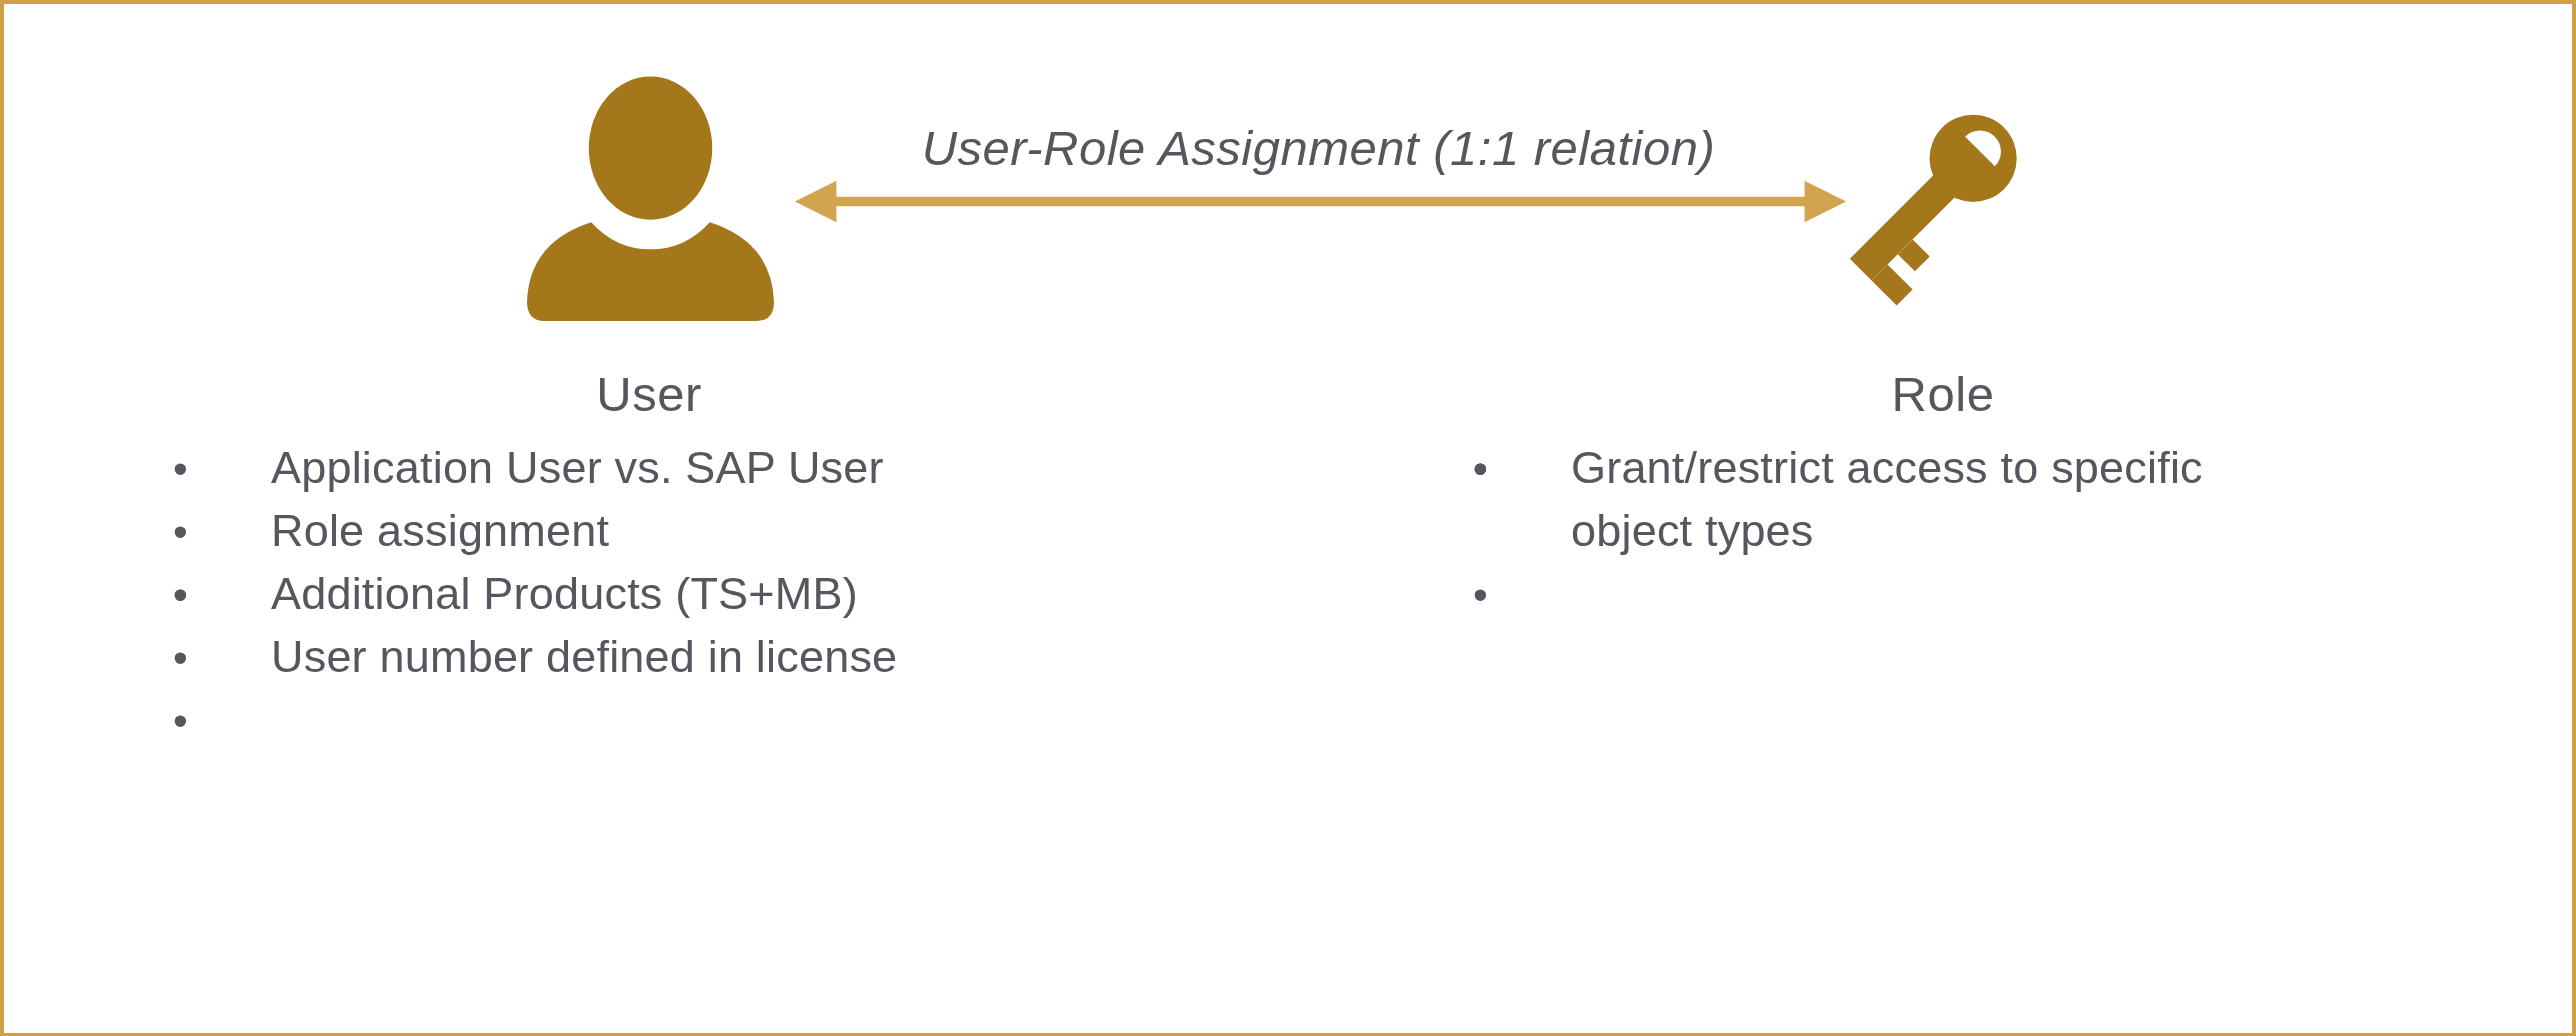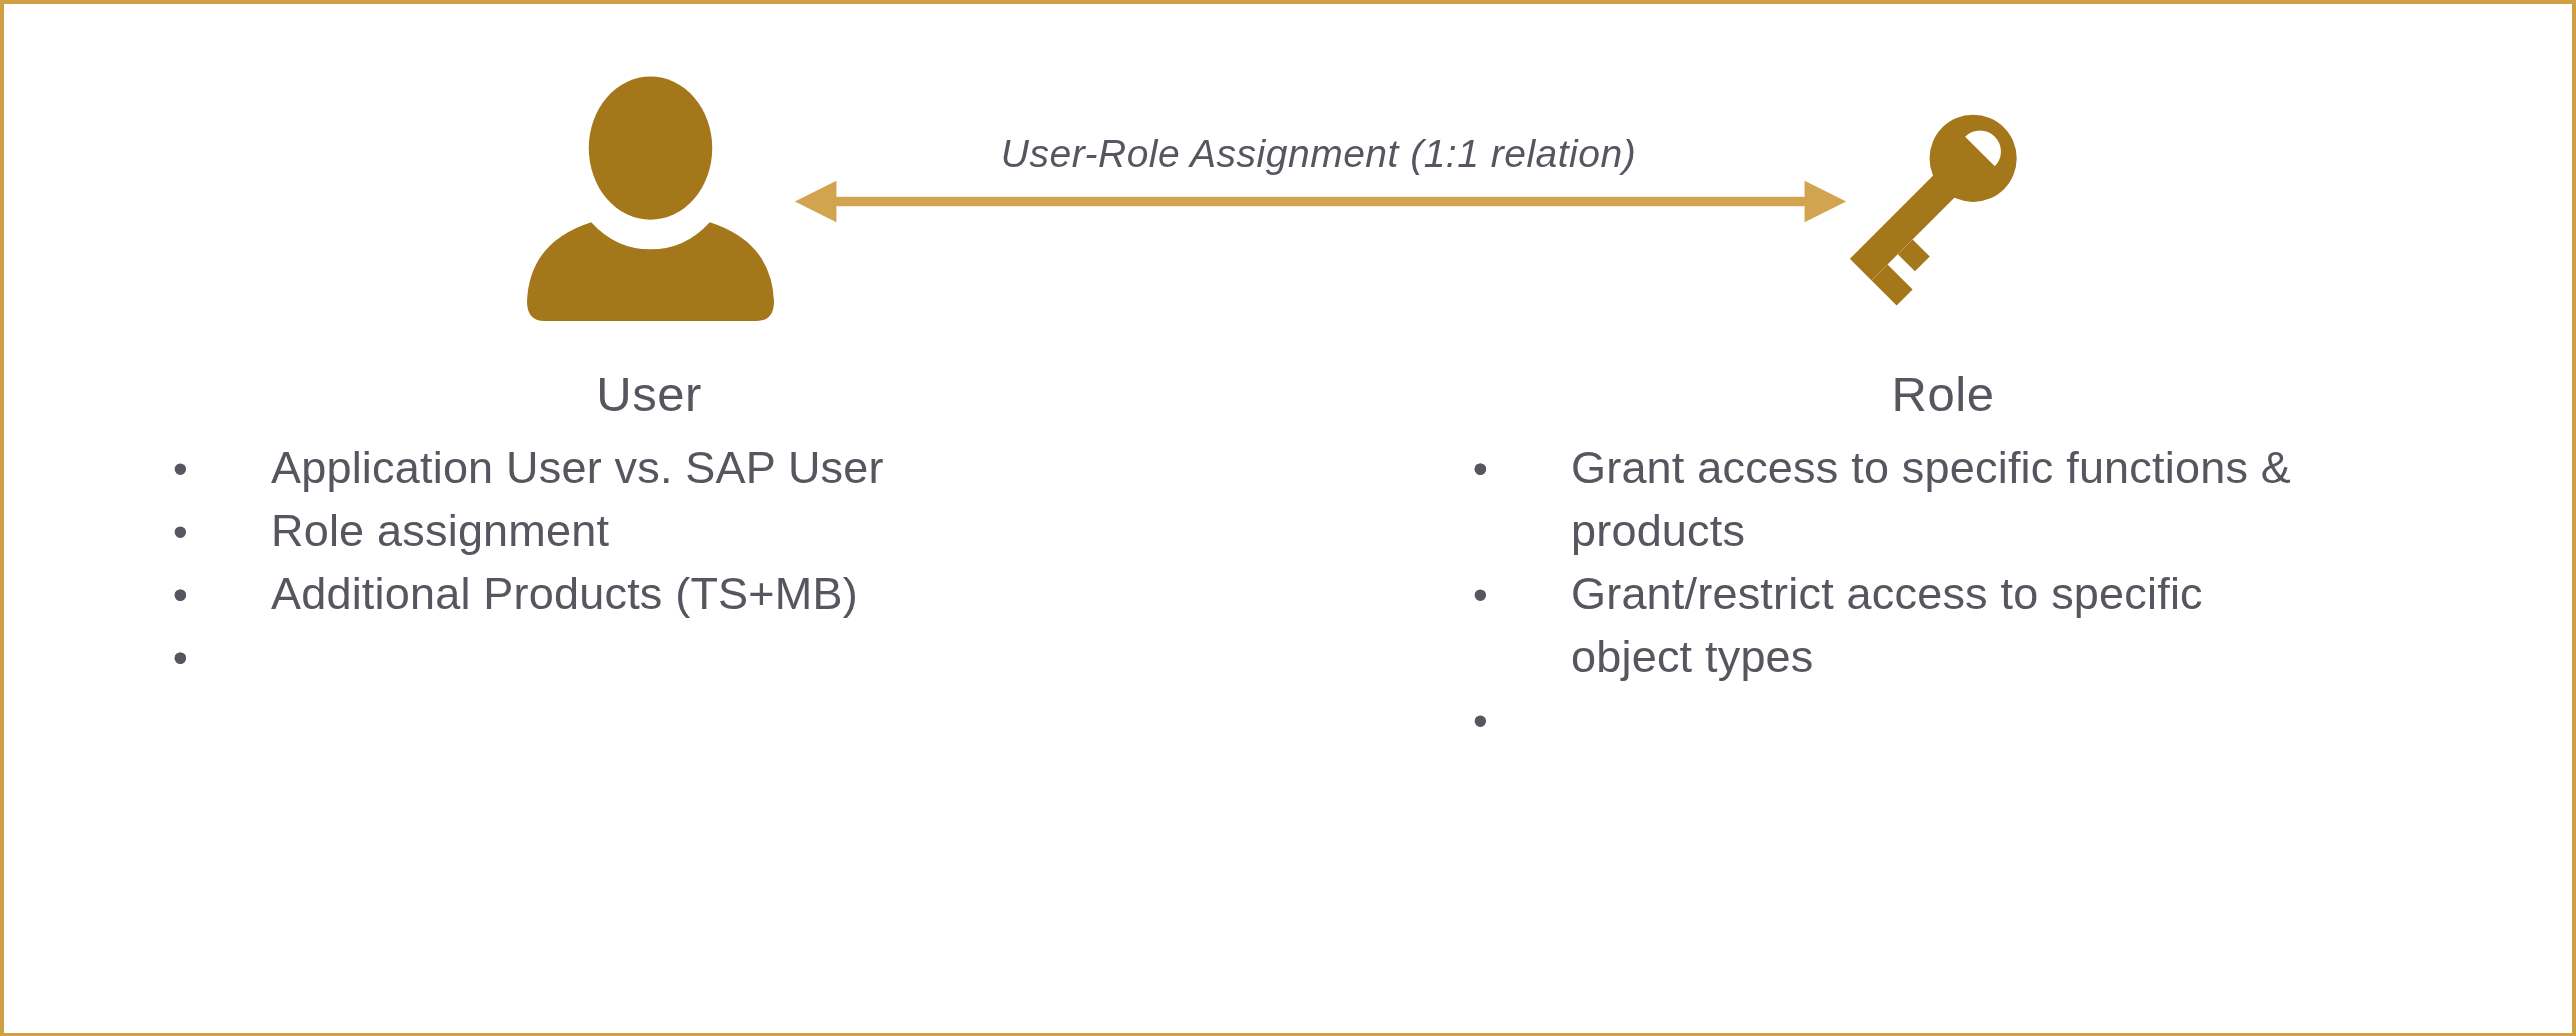--- a/index.html
+++ b/index.html
@@ -46,24 +46,24 @@
     left: 789px;
     top: 170px;
     width: 1055px;
     height: 55px;
   }
   .arrow-fill { fill: var(--arrow-gold, #D2A44F); }
 
   .connector-label {
     position: absolute;
     left: 843px;
-    top: 128px;
+    top: 116px;
     width: 943px;
     text-align: center;
-    font-size: 39px;
+    font-size: 49px;
     font-style: italic;
     font-weight: 300;
     color: var(--text-gray, #55565E);
     letter-spacing: 0.5px;
     white-space: nowrap;
   }
 
   
   .entity-title {
     position: absolute;
@@ -136,27 +136,26 @@
   <div class="connector-label">User-Role Assignment (1:1 relation)</div>
 
   <div class="entity-title left">User</div>
   <div class="entity-title right">Role</div>
 
   <ul class="feature-list left">
       <li><span class="bullet">•</span><span class="item-text">Application User vs. SAP User</span></li>
       <li><span class="bullet">•</span><span class="item-text">Role assignment</span></li>
       <li><span class="bullet">•</span></li>
       <li><span class="bullet">•</span><span class="item-text">Additional Products (TS+MB)</span></li>
-      <li><span class="bullet">•</span></li>
+      <li><span class="bullet">•</span><span class="item-text">User number defined in license</span></li>
       <li><span class="bullet">•</span></li>
     </ul>
 
   <ul class="feature-list right">
       <li><span class="bullet">•</span></li>
-      <li><span class="bullet">•</span><span class="item-text">Grant access to specific functions &amp;
-products</span></li>
+      <li><span class="bullet">•</span></li>
       <li><span class="bullet">•</span><span class="item-text">Grant/restrict access to specific
 object types</span></li>
       <li><span class="bullet">•</span></li>
     </ul>
 
 </div>
 
 
 </body></html>

